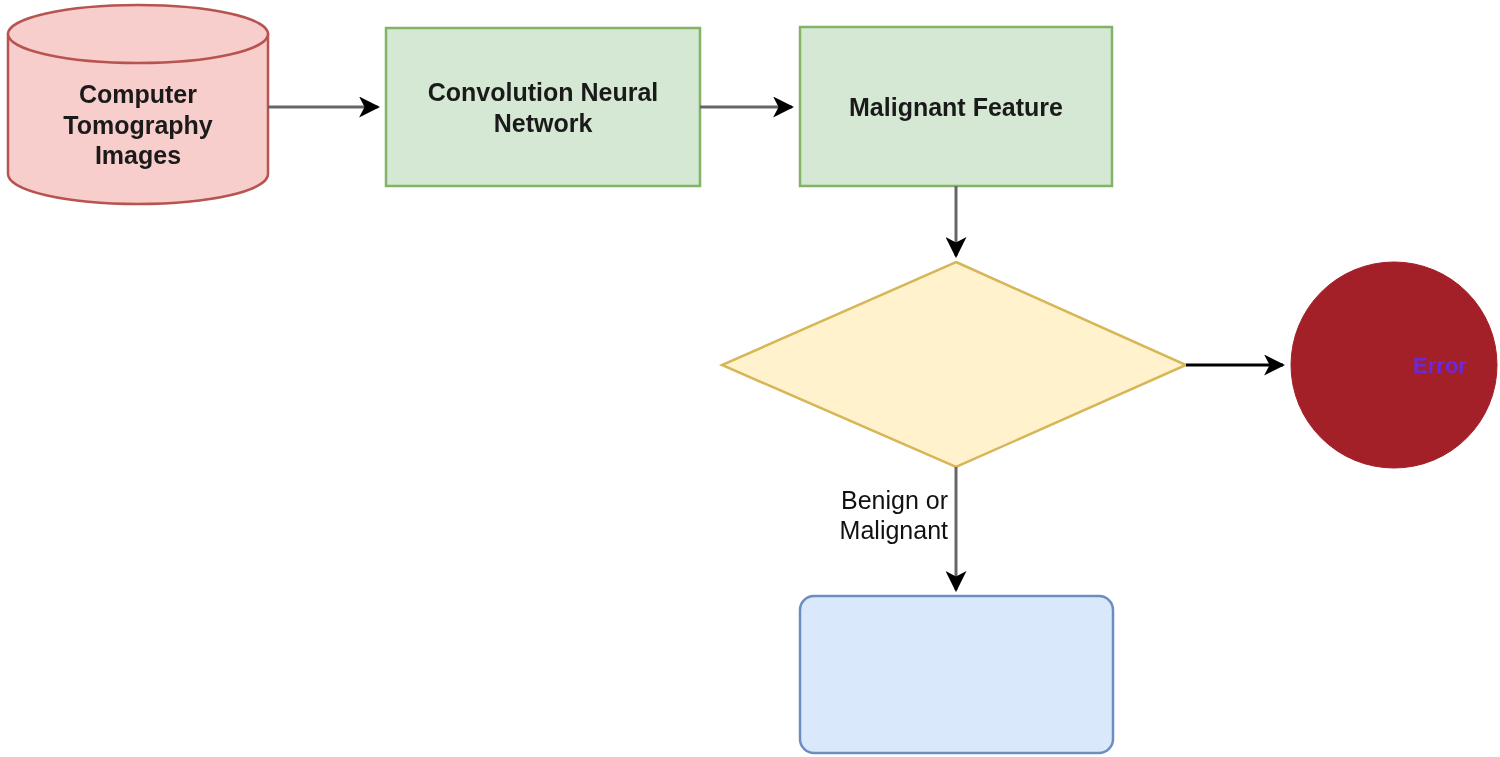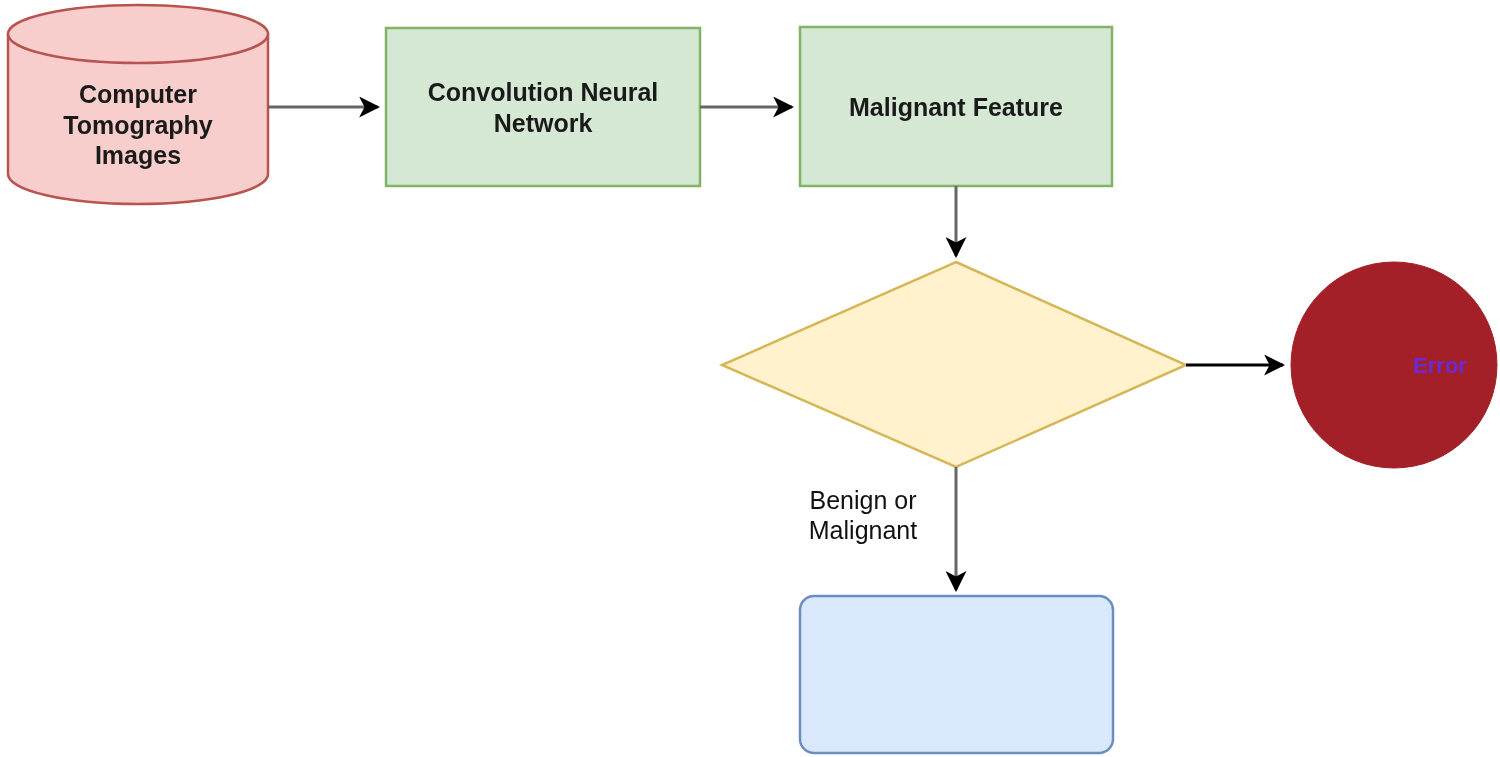--- a/index.html
+++ b/index.html
@@ -34,21 +34,21 @@
     line-height: 1.22;
     white-space: pre-line;
     pointer-events: none;
   }
   .edge-label {
     position: absolute;
     font-family: "Liberation Sans", sans-serif;
     font-weight: normal;
     color: #111111;
     line-height: 1.2;
-    text-align: center;
+    text-align: right;
     white-space: pre-line;
   }
   
   #lbl-ct        { left: 8px;   top: 70px;  width: 260px; height: 110px; font-size: 25px; }
   #lbl-cnn       { left: 386px; top: 55px;  width: 314px; height: 105px; font-size: 25px; }
   #lbl-feature   { left: 800px; top: 82px;  width: 312px; height: 50px;  font-size: 25px; }
   #lbl-rf        { left: 742px; top: 345px; width: 430px; height: 42px;  font-size: 25px; font-weight: normal; }
   #lbl-error     { left: 1292px;top: 348px; width: 200px; height: 36px;  font-size: 22px; color: #6d28d9; margin-left: 48px; }
   #lbl-iot       { left: 804px; top: 620px; width: 305px; height: 110px; font-size: 25px; }
   #lbl-benign    { left: 778px; top: 485px; width: 170px; height: 60px;  font-size: 25px; }

